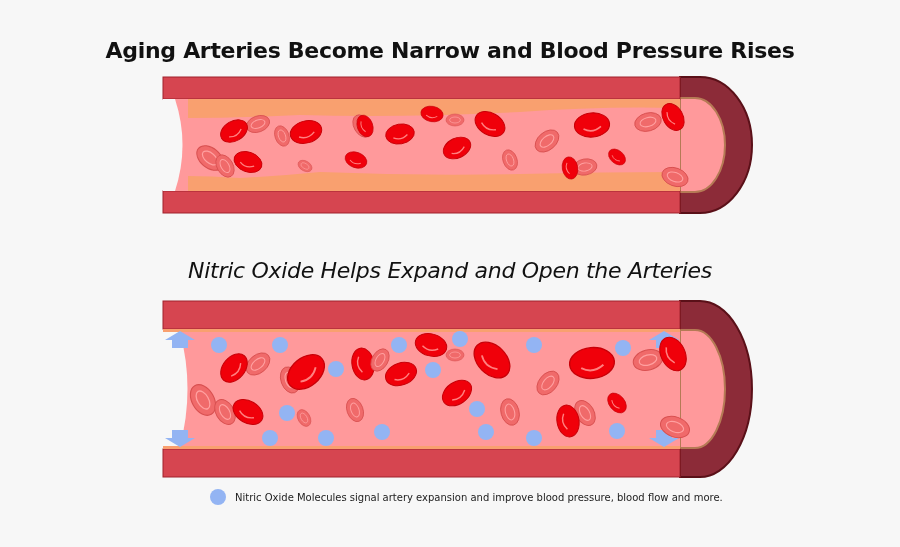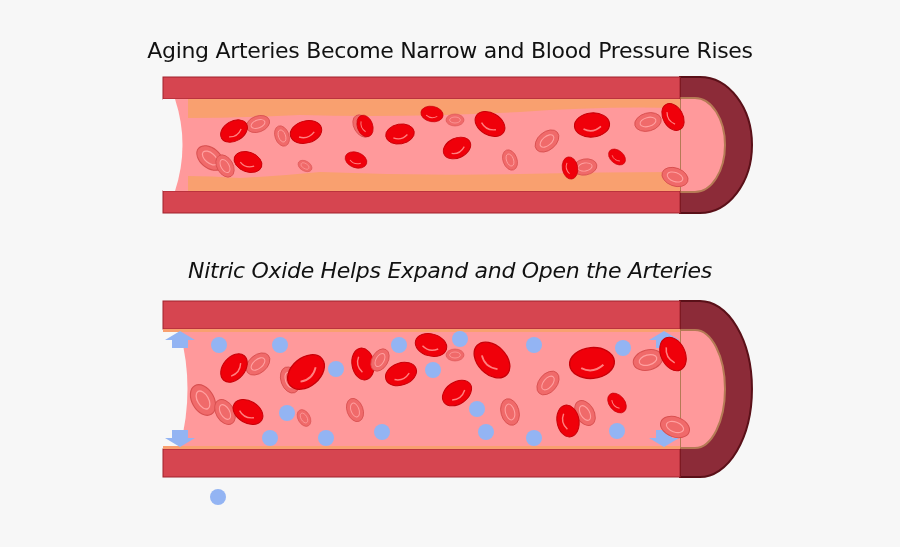--- a/index.html
+++ b/index.html
@@ -4,21 +4,21 @@
 <style>
   html, body { margin: 0; padding: 0; }
   body {
     width: 900px; height: 547px; background: #f7f7f7; position: relative; overflow: hidden;
     font-family: "DejaVu Sans", "Liberation Sans", sans-serif;
   }
   .title {
     position: absolute; left: 0; width: 900px; text-align: center;
     font-size: 22px; color: #111; letter-spacing: -0.3px;
   }
-  #title-1 { top: 38px; }
+  #title-1 { top: 38px; font-weight: bold; }
   #title-2 { top: 258px; font-style: italic; }
   .diagram { position: absolute; left: 0; top: 0; }
   .legend {
     position: absolute; top: 489px; left: 210px; display: flex; align-items: center;
     font-size: 10px; color: #222;
   }
   .legend .dot {
     width: 16px; height: 16px; border-radius: 50%; background: #93b4f3; margin-right: 9px;
   }
 </style>
@@ -141,13 +141,14 @@
       <circle cx="534" cy="345" r="8"></circle>
         <circle cx="534" cy="438" r="8"></circle>
       <circle cx="623" cy="348" r="8"></circle>
         <circle cx="617" cy="431" r="8"></circle>
     </g>
   </g>
 </svg>
 
 <div class="legend">
   <span class="dot"></span>
+  <span>Nitric Oxide Molecules signal artery expansion and improve blood pressure, blood flow and more.</span>
 </div>
 
 </body></html>

